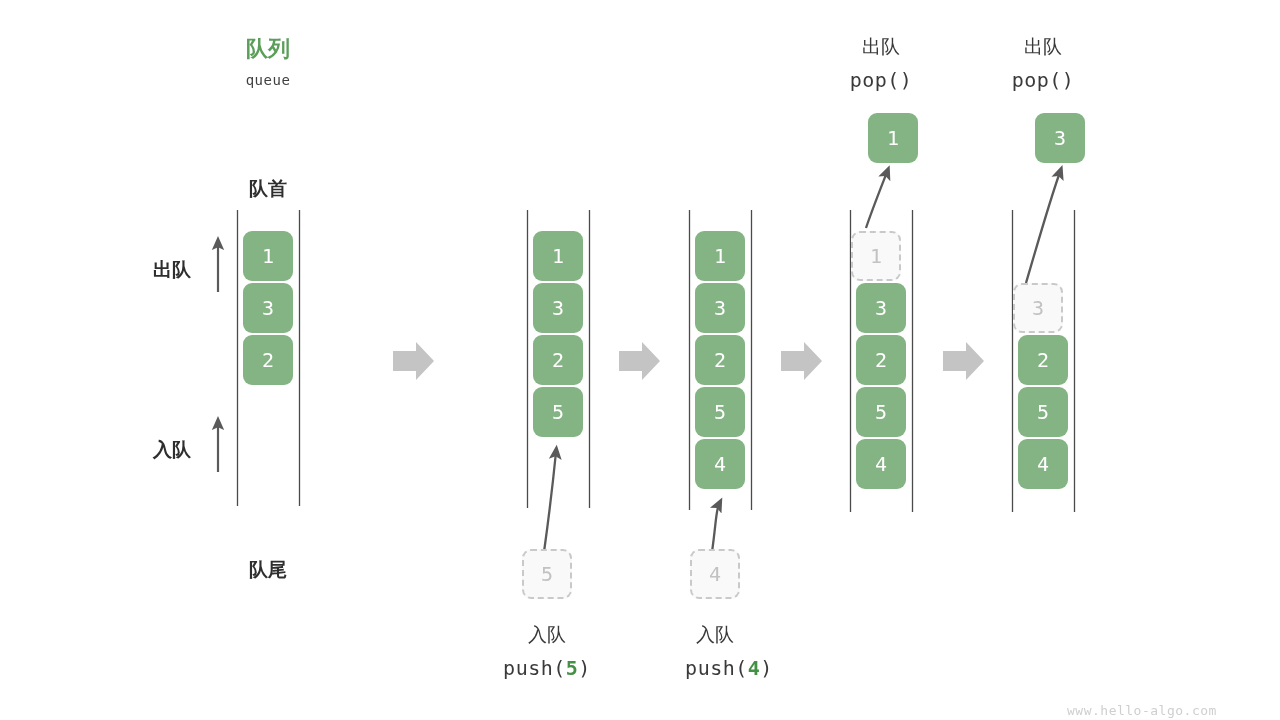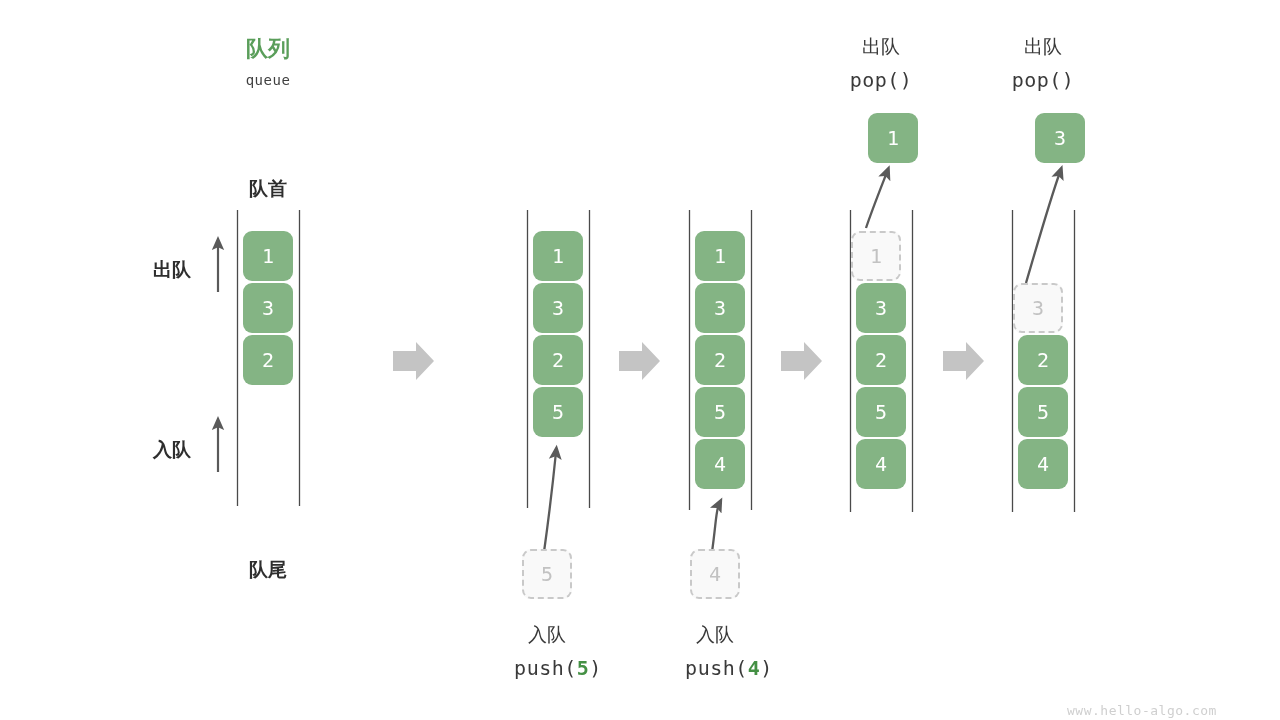--- a/index.html
+++ b/index.html
@@ -180,21 +180,21 @@
     <div class="cell" style="left:243px; top:335px;">2</div>
   </div>
 
   <div>
     <div class="cell" style="left:533px; top:231px;">1</div>
     <div class="cell" style="left:533px; top:283px;">3</div>
     <div class="cell" style="left:533px; top:335px;">2</div>
     <div class="cell" style="left:533px; top:387px;">5</div>
     <div class="cell ghost" style="left:522px; top:549px;">5</div>
     <div class="abs op-cn" style="left:477px; top:622px; width:140px;">入队</div>
-    <div class="abs op-code" style="left:488px; top:656px; width:140px;">
+    <div class="abs op-code" style="left:477px; top:656px; width:140px;">
       <span>push(</span><span class="num">5</span><span>)</span>
     </div>
   </div>
 
   <div>
     <div class="cell" style="left:695px; top:231px;">1</div>
     <div class="cell" style="left:695px; top:283px;">3</div>
     <div class="cell" style="left:695px; top:335px;">2</div>
     <div class="cell" style="left:695px; top:387px;">5</div>
     <div class="cell" style="left:695px; top:439px;">4</div>

